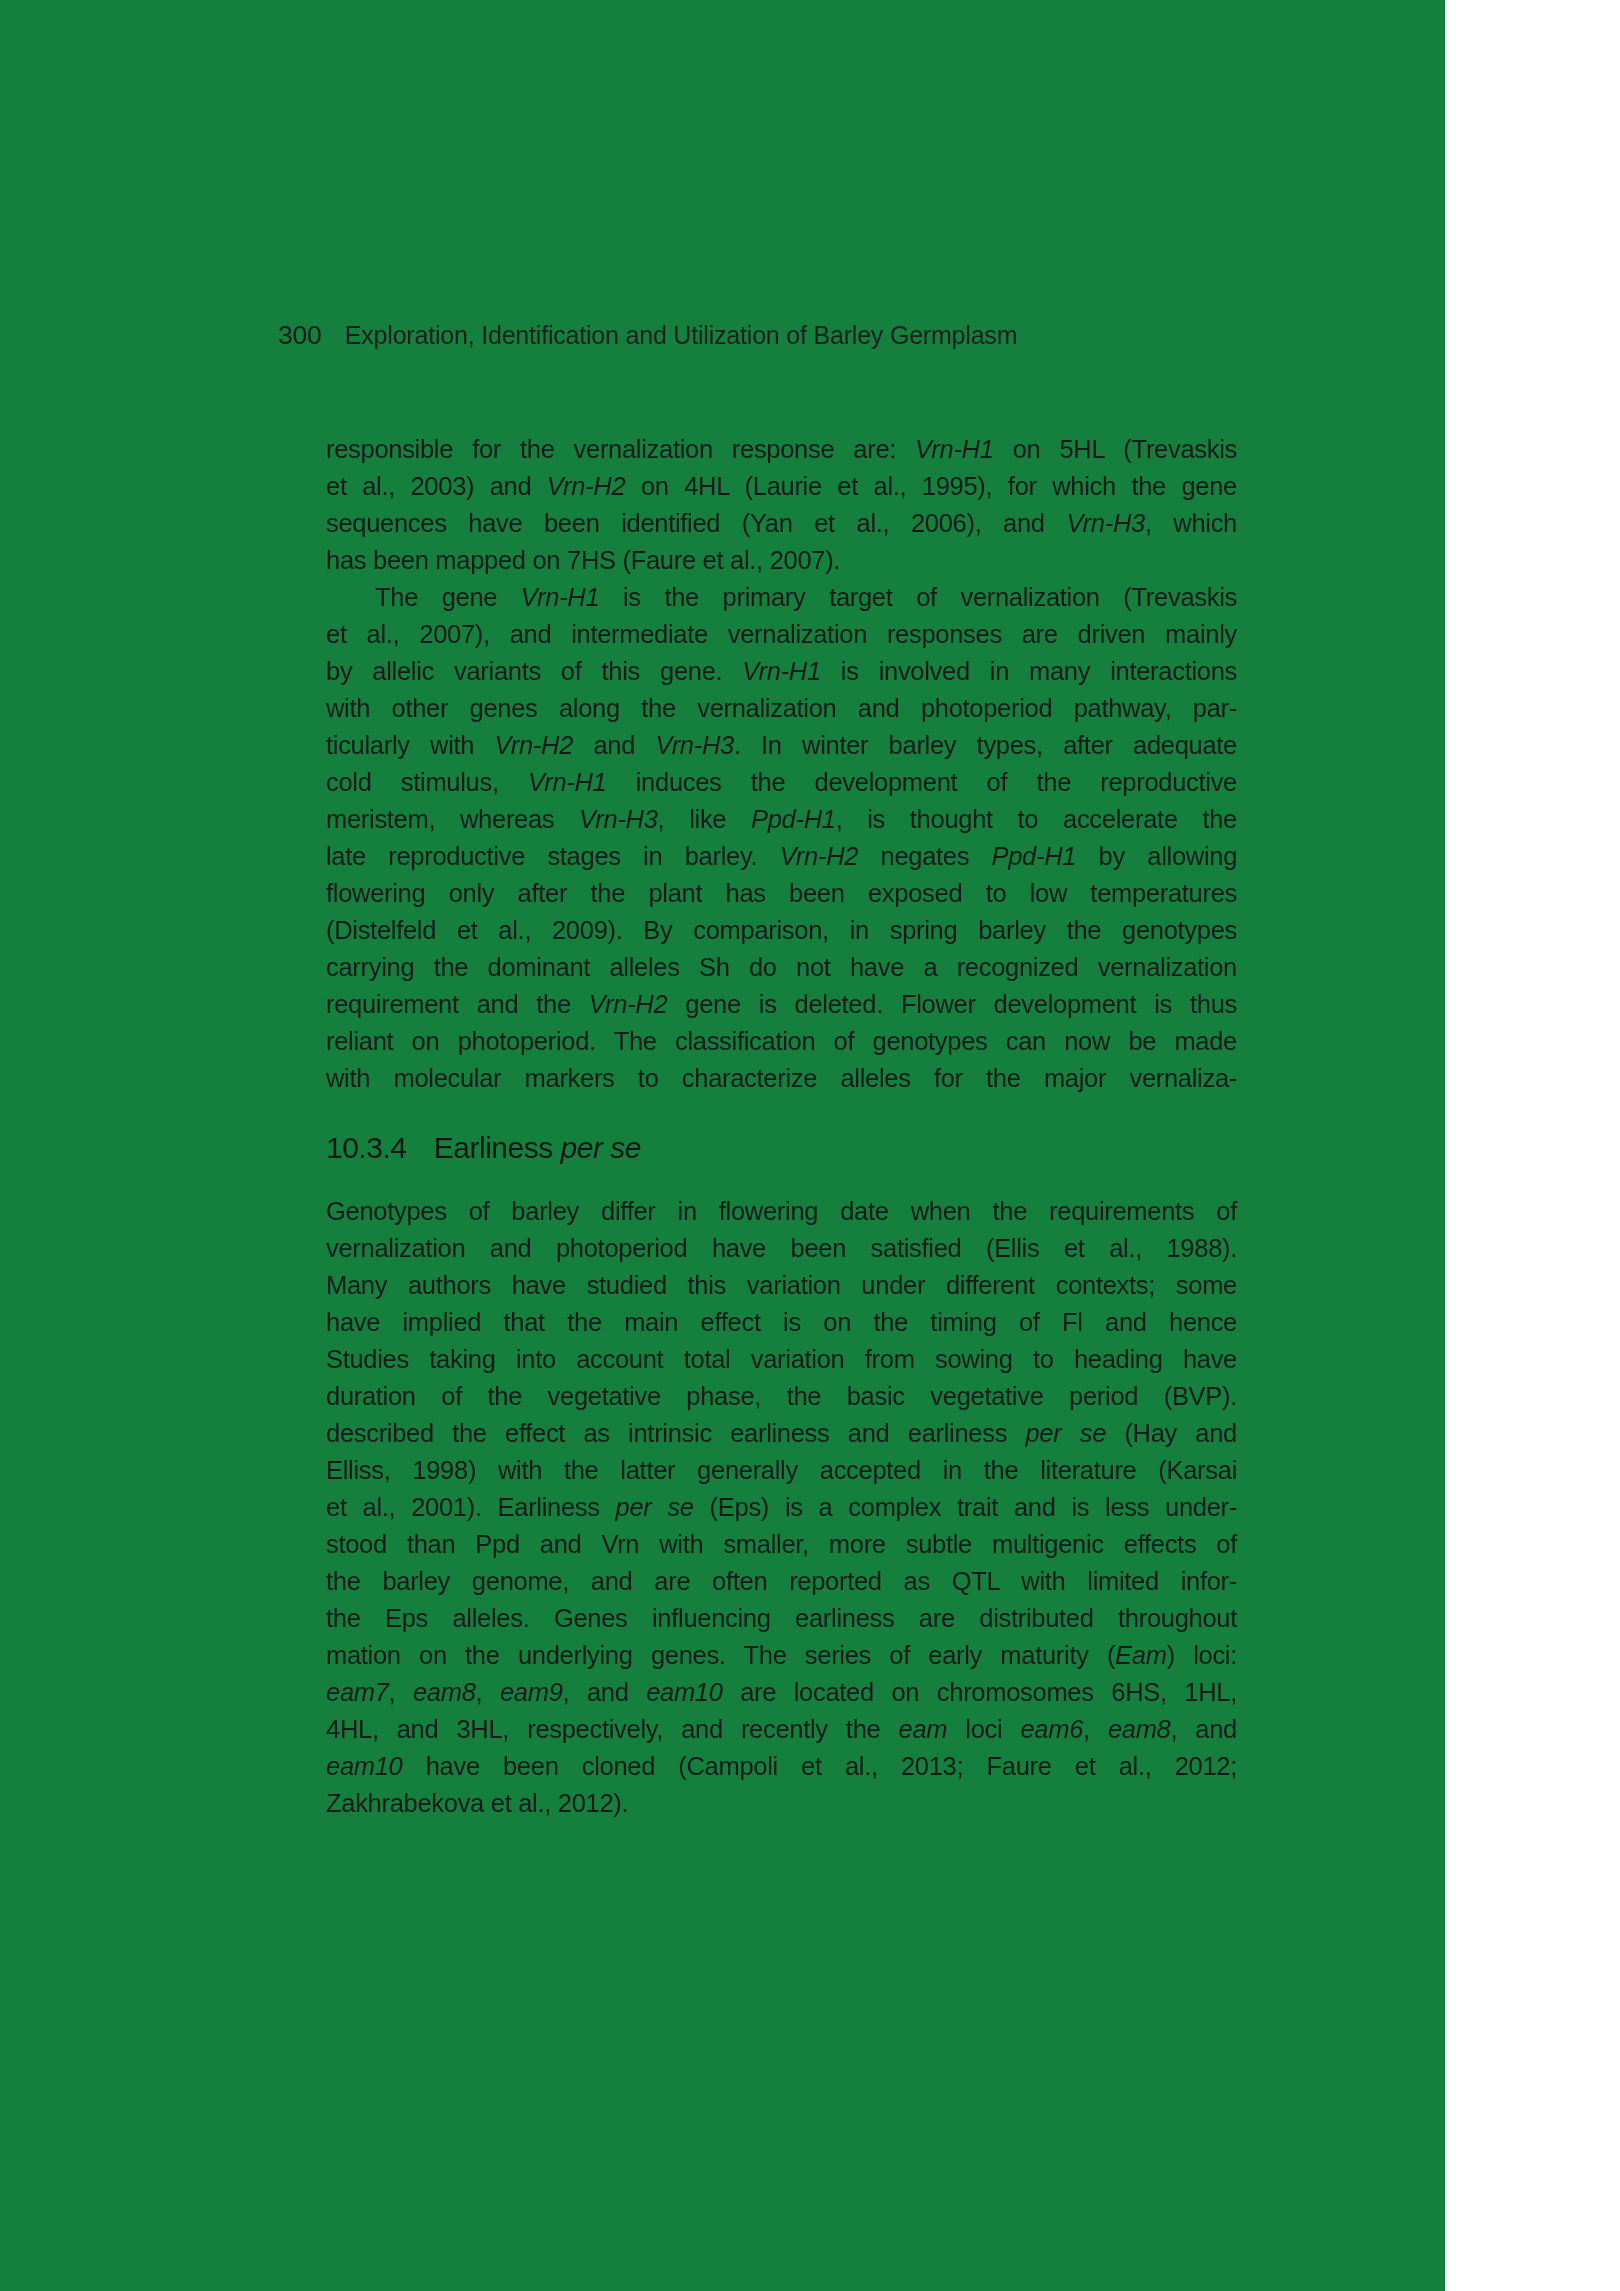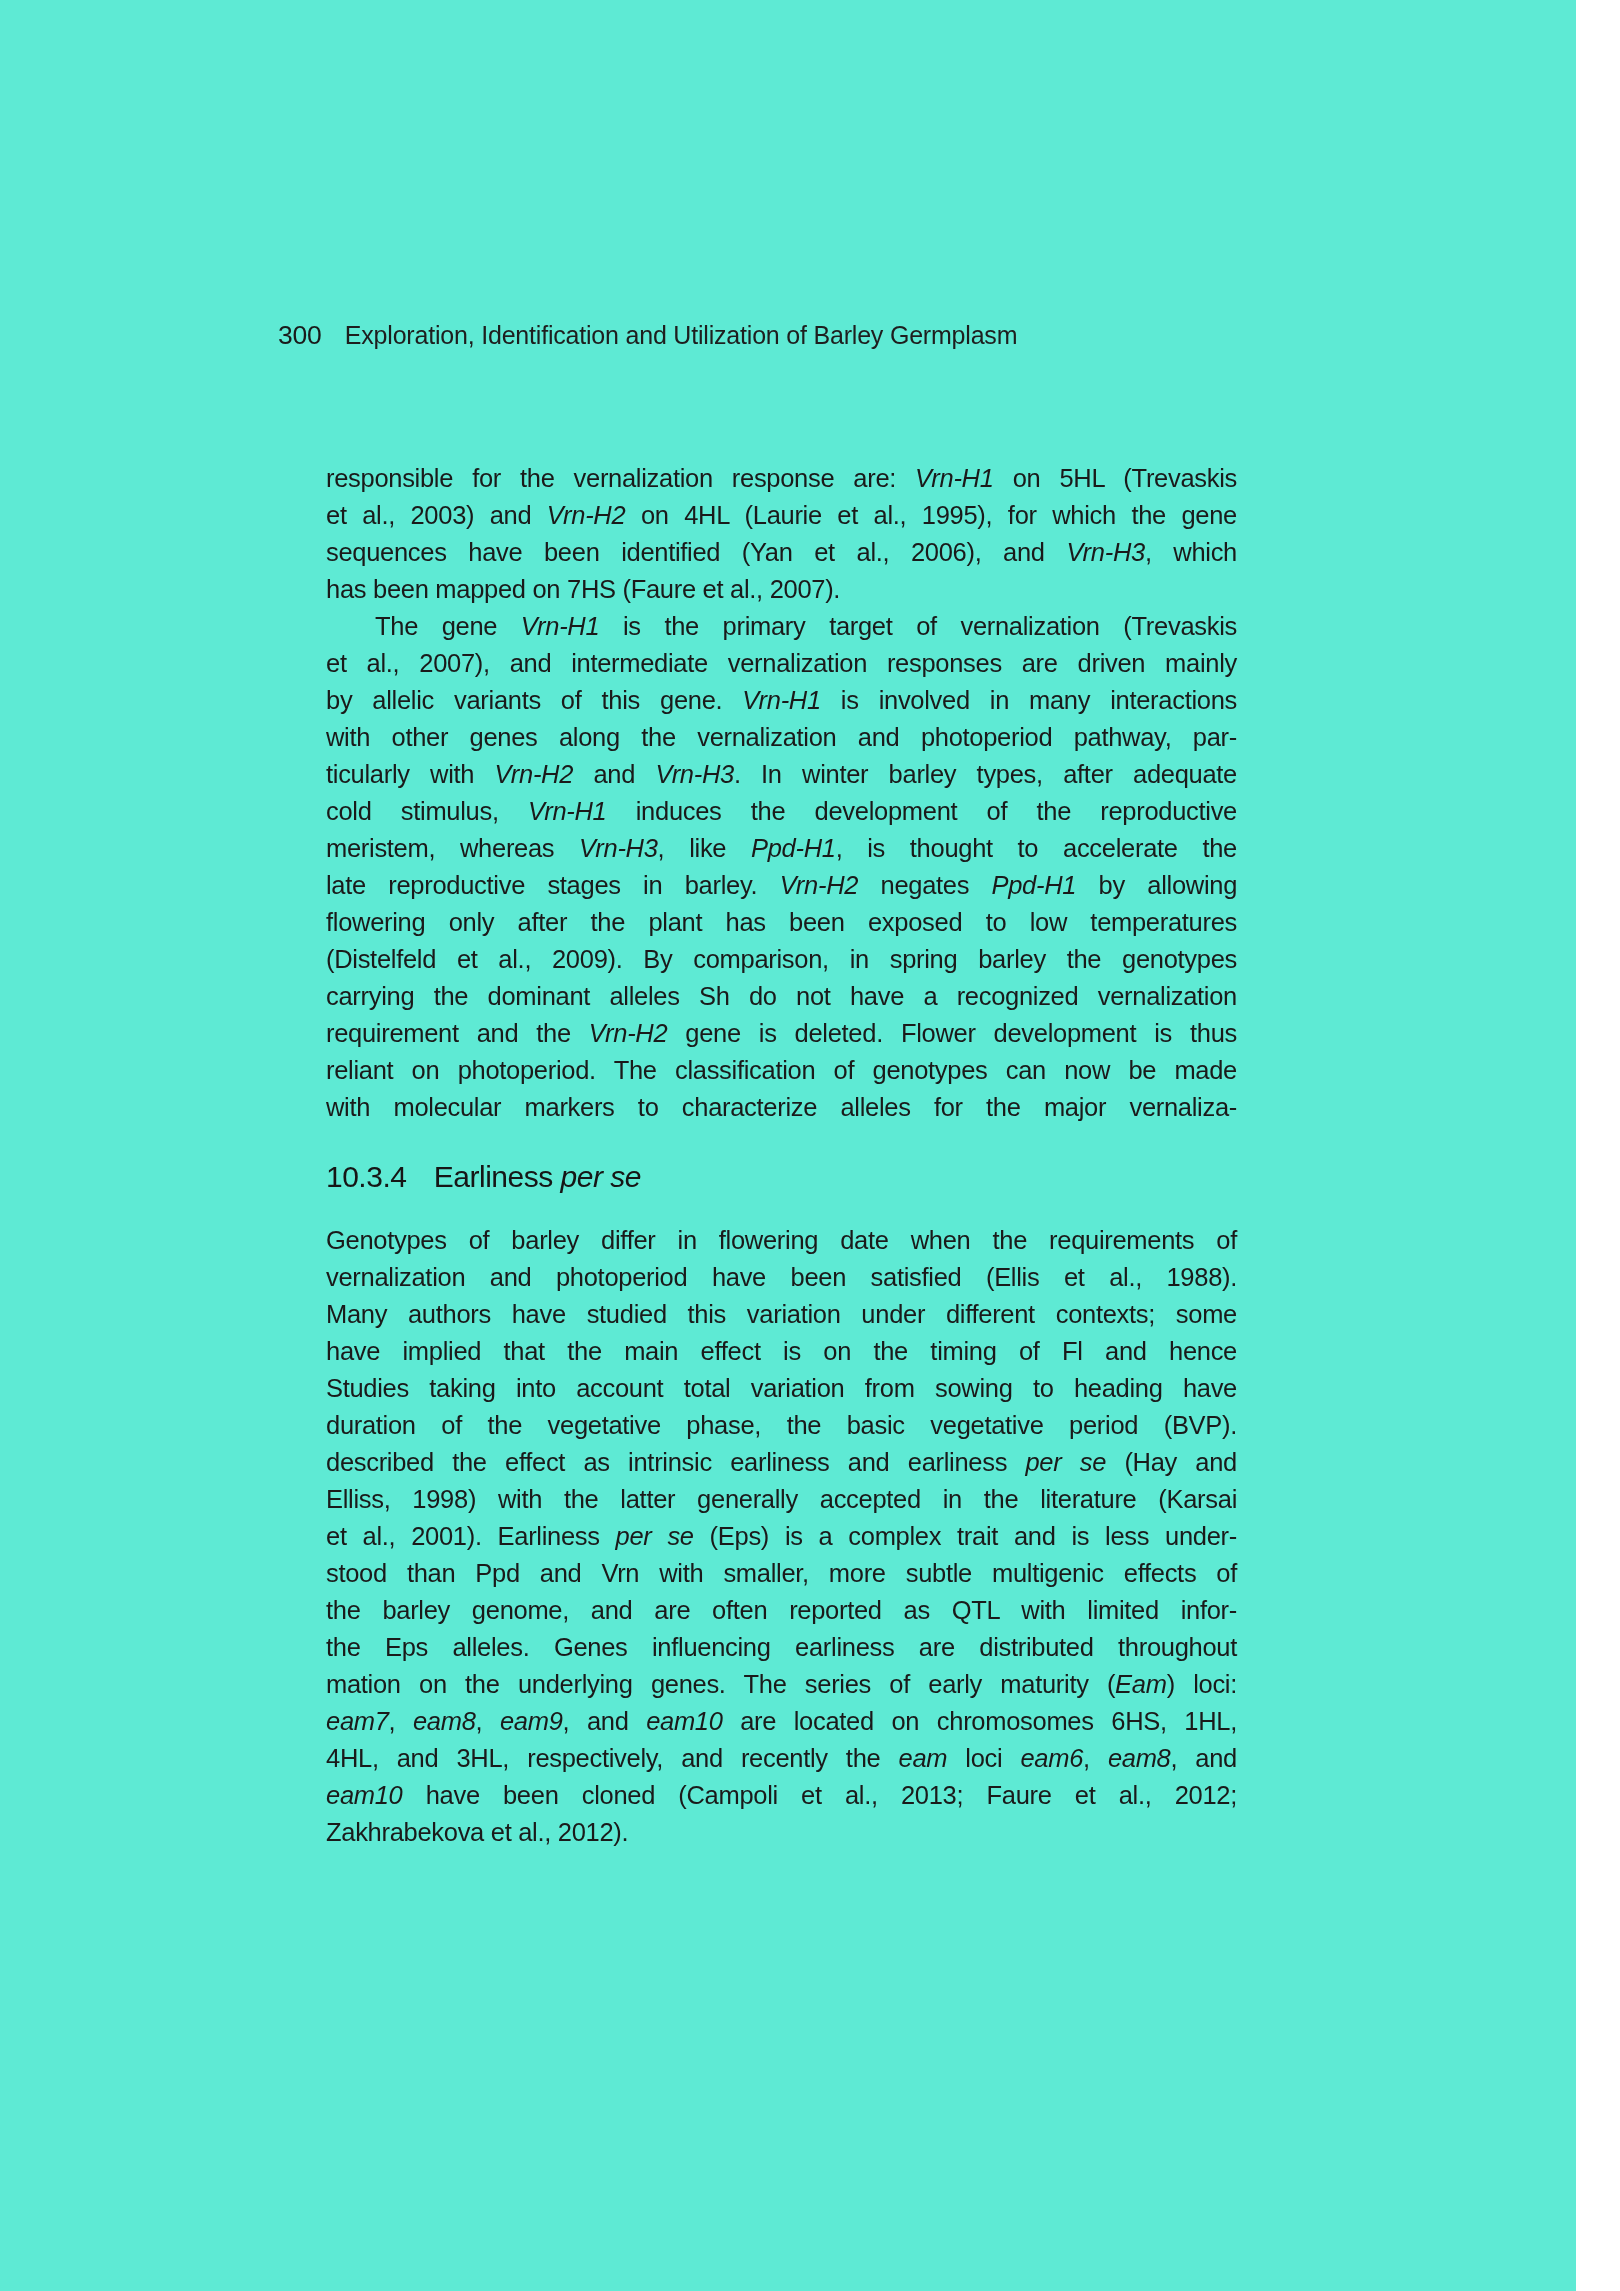--- a/index.html
+++ b/index.html
@@ -1,27 +1,27 @@
 <!DOCTYPE html>
 <html><head>
 <meta charset="utf-8">
 <title>Page 300</title>
 <style>
   html,body{margin:0;padding:0;background:#ffffff;}
   .page{
-    position:relative;width:1576px;height:2292px;background:#5eead4;
+    position:relative;width:1445px;height:2292px;background:#15803d;
     font-family:"Liberation Sans","DejaVu Sans",sans-serif;color:#1a1a1a;
     overflow:hidden;
   }
   .running-header{position:absolute;top:320px;left:278px;display:flex;align-items:baseline;}
   .pagenum{font-size:26.5px;letter-spacing:-0.3px;}
   .runhead{font-size:25px;margin-left:23.5px;letter-spacing:-0.2px;color:#1e1e1e;}
   .text-block{
     position:absolute;left:326px;top:431px;width:911px;
-    font-size:25.5px;line-height:37px;letter-spacing:-0.3px;margin-top:29px;
+    font-size:25.5px;line-height:37px;letter-spacing:-0.3px;
   }
   .para{margin:0;}
   .line{text-align:justify;text-align-last:justify;}
   .line.para-last{text-align-last:left;}
   .line.indent{text-indent:49px;}
   .line i{font-style:italic;}
   .section-heading{
     font-size:30px;font-weight:400;letter-spacing:-0.5px;line-height:47px;
     margin:27.4px 0 21.6px 0;color:#161616;
   }

